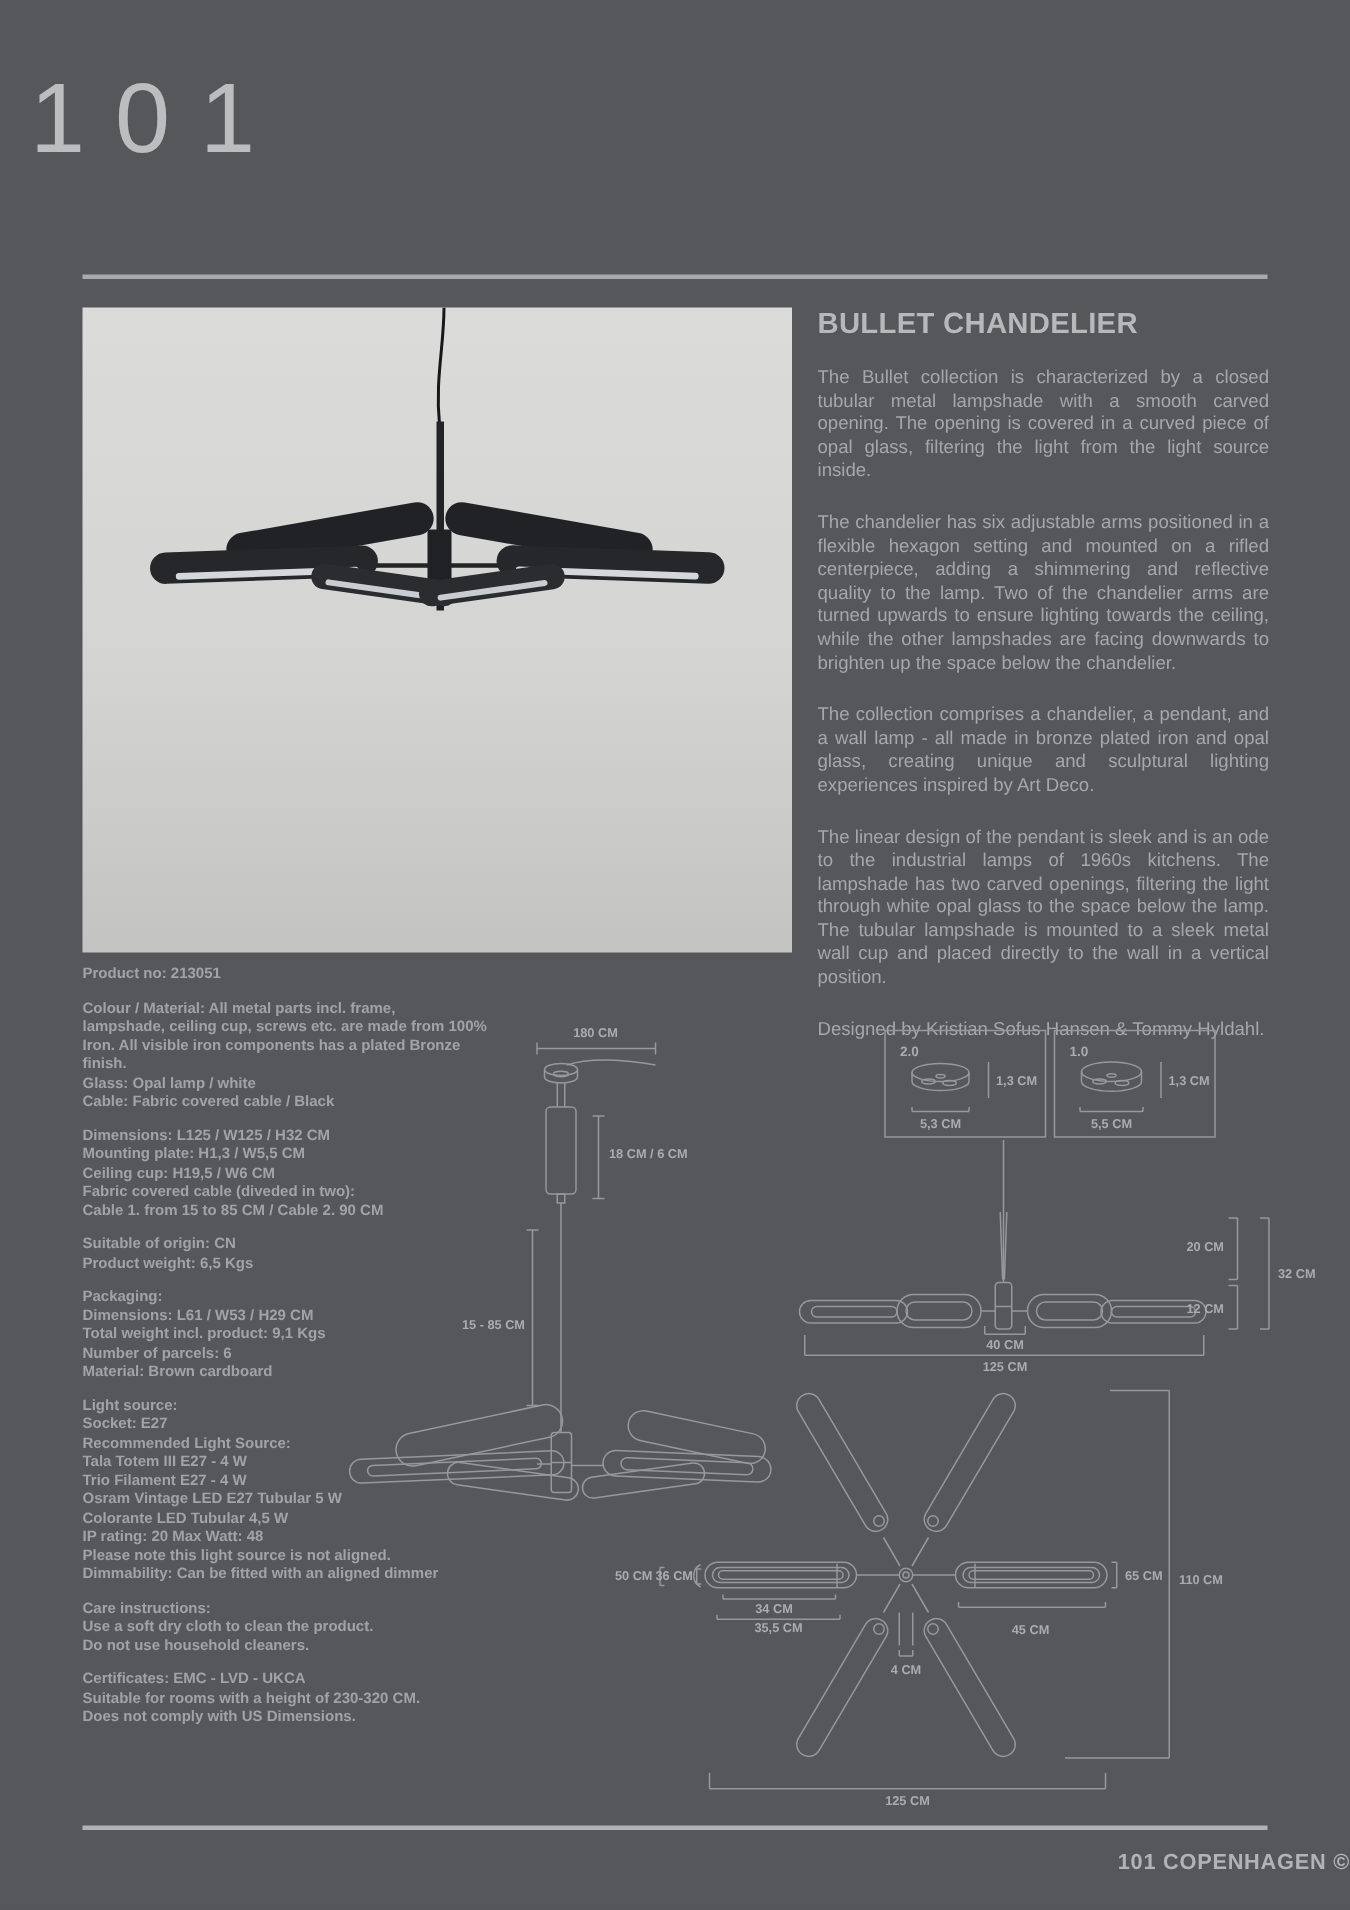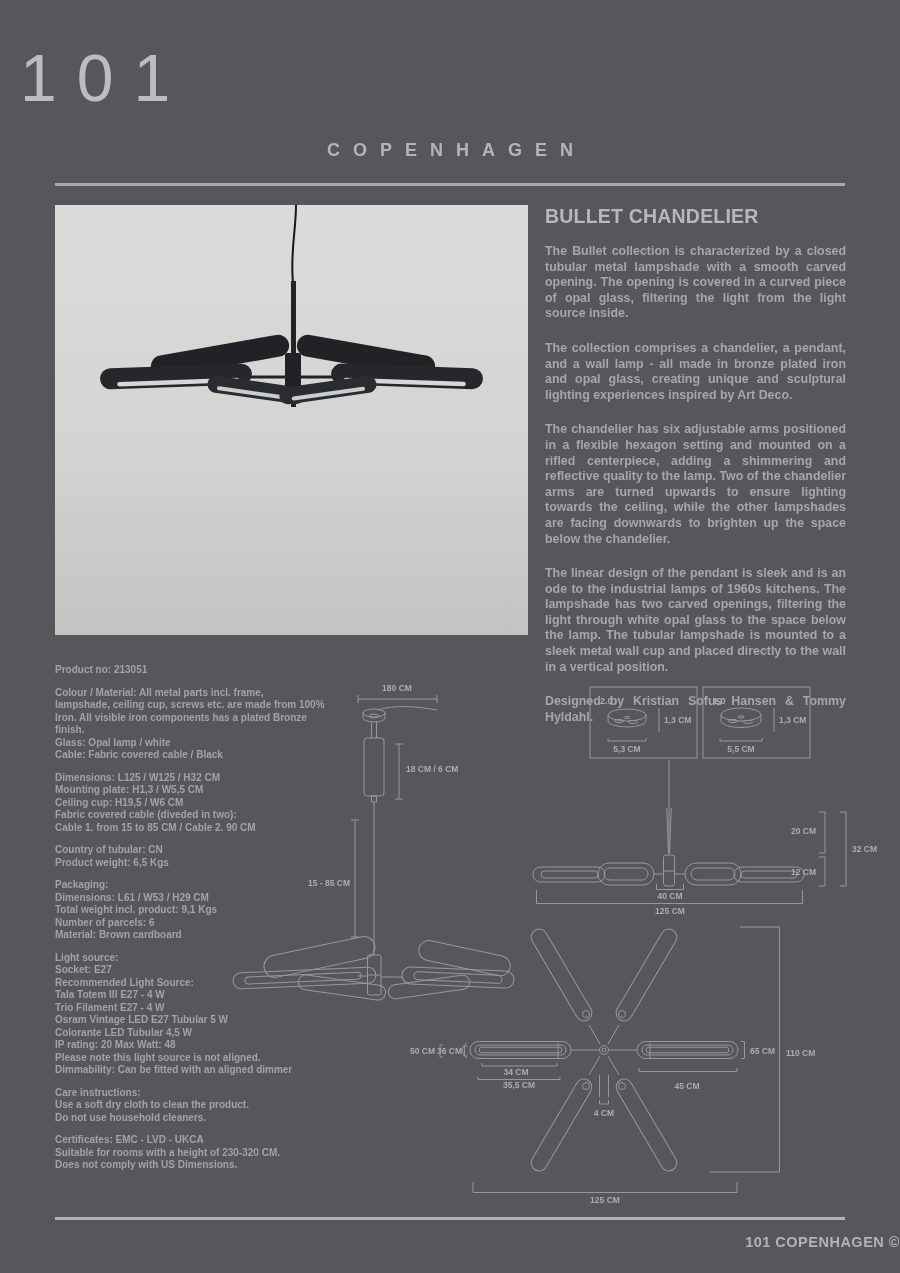--- a/index.html
+++ b/index.html
@@ -13,42 +13,41 @@
   .rule{position:absolute;left:55px;width:790px;height:3px;background:#a8a9ab;}
   .rule.top{top:183px;}
   .rule.bottom{top:1217px;background:#b1b2b4;}
   
   .photo{position:absolute;left:55px;top:205px;width:473px;height:430px;
          background:linear-gradient(180deg,#dbdbd9 0%,#d4d4d2 55%,#c3c3c1 100%);}
   .photo svg{display:block;}
   
   .desc{position:absolute;left:545px;top:205px;width:301px;color:#a9aaad;}
   .desc h1{margin:0 0 16px 0;font-size:19.5px;letter-spacing:.2px;color:#b7b8ba;font-weight:700;}
-  .desc p{margin:0 0 19px 0;font-size:12.4px;line-height:15.6px;text-align:justify;font-weight:700;color:#a6a7aa;}
+  .desc p{margin:0 0 19px 0;font-size:12.4px;line-height:15.6px;text-align:justify;font-weight:400;color:#a6a7aa;}
   .desc .designed{margin-top:10px;margin-bottom:0;}
   
-  .specs{position:absolute;left:55px;top:664px;width:310px;color:#a2a3a6;}
+  .specs{position:absolute;left:55px;top:644px;width:310px;color:#a2a3a6;}
   .spec-block{margin:0 0 10px 0;}
   .spec-line{font-size:10px;line-height:12.5px;font-weight:700;white-space:nowrap;}
   
   .drawings{position:absolute;left:0;top:0;pointer-events:none;}
   .drawings .ln{stroke:#97989b;stroke-width:1;fill:none;}
   .drawings text{fill:#abacaf;font-family:"Liberation Sans",sans-serif;font-size:8.5px;font-weight:700;}
   .drawings text.ver{font-size:9px;}
   
   .footer{position:absolute;top:1234px;left:0;width:100%;text-align:right;
           font-size:14.5px;font-weight:700;letter-spacing:.5px;color:#b2b3b5;}
 </style>
 </head>
 <body>
 
 <div class="page">
 
   <div class="logo">101</div>
-  <div class="wordmark">COPENHAGEN</div>
   <div class="rule top"></div>
 
   <div class="photo">
     <svg width="473" height="430" viewBox="0 0 473 430">
       <path d="M241,0 C241,26 235,48 238,78" stroke="#17181a" stroke-width="2" fill="none"></path>
       <rect x="236" y="76" width="5" height="76" fill="#222326"></rect>
       <rect x="230" y="148" width="16" height="42" rx="2" fill="#202124"></rect>
       <rect x="236" y="190" width="5" height="12" fill="#202124"></rect>
       <line x1="190" y1="172" x2="232" y2="172" stroke="#222326" stroke-width="3"></line>
       <line x1="244" y1="172" x2="288" y2="172" stroke="#222326" stroke-width="3"></line>
@@ -75,22 +74,22 @@
         <rect x="236" y="187" width="74" height="4" rx="2" fill="#c9ccd0"></rect>
       </g>
     </svg>
   </div>
 
   <div class="desc">
     <h1>BULLET CHANDELIER</h1>
     <div>
 
     <p>The Bullet collection is characterized by a closed tubular metal lampshade with a smooth carved opening. The opening is covered in a curved piece of opal glass, filtering the light from the light source inside.</p>
+        <p>The chandelier has six adjustable arms positioned in a flexible hexagon setting and mounted on a rifled centerpiece, adding a shimmering and reflective quality to the lamp. Two of the chandelier arms are turned upwards to ensure lighting towards the ceiling, while the other lampshades are facing downwards to brighten up the space below the chandelier.</p>
         <p>The collection comprises a chandelier, a pendant, and a wall lamp - all made in bronze plated iron and opal glass, creating unique and sculptural lighting experiences inspired by Art Deco.</p>
-        <p>The chandelier has six adjustable arms positioned in a flexible hexagon setting and mounted on a rifled centerpiece, adding a shimmering and reflective quality to the lamp. Two of the chandelier arms are turned upwards to ensure lighting towards the ceiling, while the other lampshades are facing downwards to brighten up the space below the chandelier.</p>
         <p>The linear design of the pendant is sleek and is an ode to the industrial lamps of 1960s kitchens. The lampshade has two carved openings, filtering the light through white opal glass to the space below the lamp. The tubular lampshade is mounted to a sleek metal wall cup and placed directly to the wall in a vertical position.</p>
       </div>
     <p class="designed">Designed by Kristian Sofus Hansen &amp; Tommy Hyldahl.</p>
   </div>
 
   <div class="specs">
     <div class="spec-block">
 
     <div class="spec-line">Product no: 213051</div>
       </div>
@@ -106,21 +105,21 @@
     <div class="spec-block">
 
     <div class="spec-line">Dimensions: L125 / W125 / H32 CM</div>
         <div class="spec-line">Mounting plate: H1,3 / W5,5 CM</div>
         <div class="spec-line">Ceiling cup: H19,5 / W6 CM</div>
         <div class="spec-line">Fabric covered cable (diveded in two):</div>
         <div class="spec-line">Cable 1. from 15 to 85 CM / Cable 2. 90 CM</div>
       </div>
     <div class="spec-block">
 
-    <div class="spec-line">Country of tubular: CN</div>
+    <div class="spec-line">Suitable of origin: CN</div>
         <div class="spec-line">Product weight: 6,5 Kgs</div>
       </div>
     <div class="spec-block">
 
     <div class="spec-line">Packaging:</div>
         <div class="spec-line">Dimensions: L61 / W53 / H29 CM</div>
         <div class="spec-line">Total weight incl. product: 9,1 Kgs</div>
         <div class="spec-line">Number of parcels: 6</div>
         <div class="spec-line">Material: Brown cardboard</div>
       </div>

